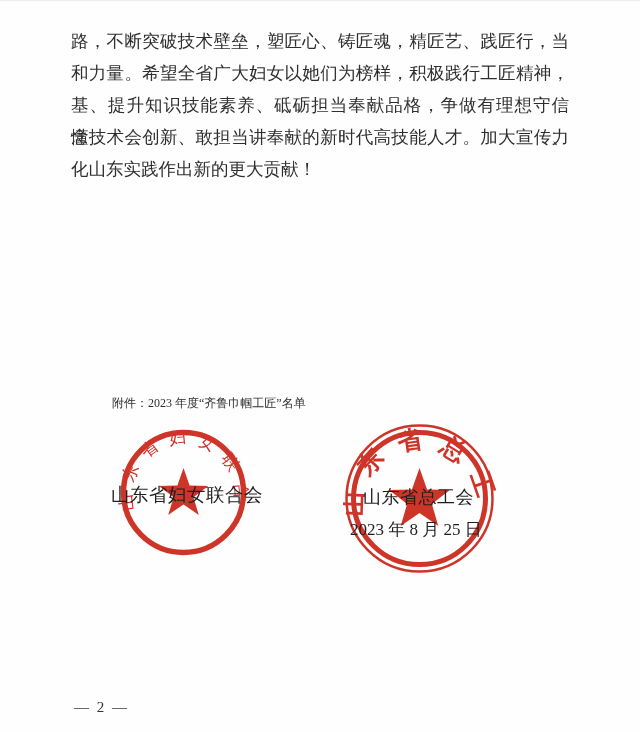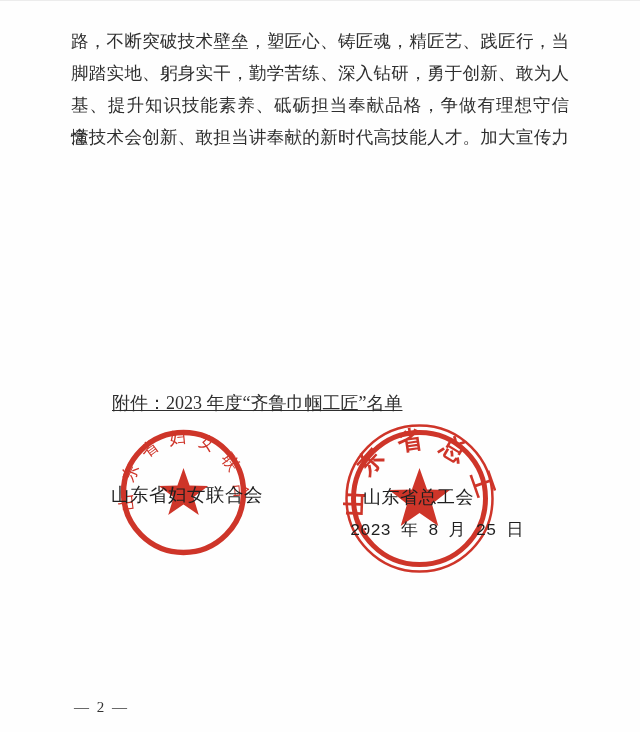--- a/index.html
+++ b/index.html
@@ -34,24 +34,23 @@
     white-space: normal;
     text-align: justify;
     text-align-last: justify;
   }
   .attachment {
     position: absolute;
     left: 112px;
     top: 386px;
     height: 32px;
     line-height: 32px;
-    font-size: 18px;
+    font-size: 12px;
     color: #2e2e2e;
     white-space: nowrap;
-    text-decoration: underline;
   }
   .seal {
     position: absolute;
     opacity: 0.92;
   }
   .seal-left  { left: 117px; top: 425px; width: 133px; height: 133px; }
   .seal-right { left: 343px; top: 421px; width: 153px; height: 153px; }
   .seal svg { width: 100%; height: 100%; display: block; }
   .org-text {
     position: absolute;
@@ -62,42 +61,42 @@
   .org-left  { left: 111px; top: 481px; font-size: 18.5px; letter-spacing: 0.5px; }
   .org-right { left: 363px; top: 484px; font-size: 18px; letter-spacing: 0.5px; }
   .sign-date {
     position: absolute;
     left: 350px;
     top: 517px;
     font-size: 17px;
     color: #1f1f1f;
     white-space: nowrap;
     z-index: 5;
-    font-family: Liberation Mono, monospace;
   }
   .footer {
     position: absolute;
     left: 74px;
     top: 698px;
     font-size: 15px;
     color: #333333;
     letter-spacing: 2px;
     white-space: nowrap;
   }
 </style>
 </head>
 <body>
 
 <div class="page">
 
   <div class="body-text">
     <div class="t-line justify">路，不断突破技术壁垒，塑匠心、铸匠魂，精匠艺、践匠行，当</div>
-    <div class="t-line justify">脚踏实地、躬身实干，勤学苦练、深入钻研，勇于创新、敢为人</div>
+    <div class="t-line justify">和力量。希望全省广大妇女以她们为榜样，积极践行工匠精神，</div>
     <div class="t-line justify">基、提升知识技能素养、砥砺担当奉献品格，争做有理想守信念、</div>
     <div class="t-line justify">懂技术会创新、敢担当讲奉献的新时代高技能人才。加大宣传力</div>
+    <div class="t-line">化山东实践作出新的更大贡献！</div>
   </div>
 
   <div class="attachment">附件：2023 年度“齐鲁巾帼工匠”名单</div>
 
   <div class="seal seal-left">
     <svg viewBox="0 0 133 133" xmlns="http://www.w3.org/2000/svg" aria-hidden="true">
       <circle cx="66.5" cy="66.5" r="60" fill="none" stroke="#cb2418" stroke-width="5.5"></circle>
       <path id="arcL" d="M 18 88 A 52 52 0 1 1 115 88" fill="none"></path>
       <text font-size="17" fill="#cb2418" font-family="'Liberation Serif', serif">
         <textPath href="#arcL" startOffset="4" textLength="210">山东省妇女联合会</textPath>

